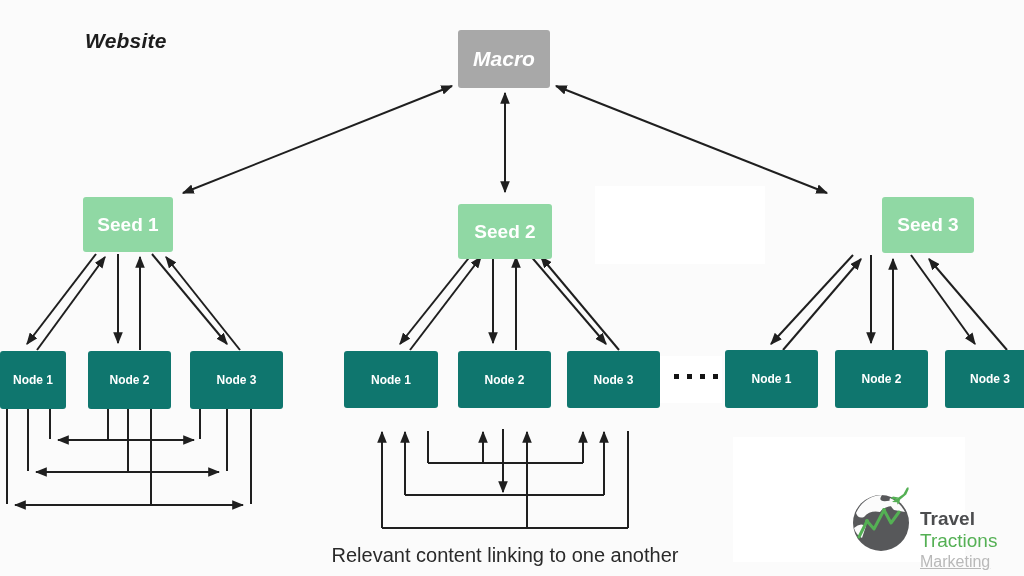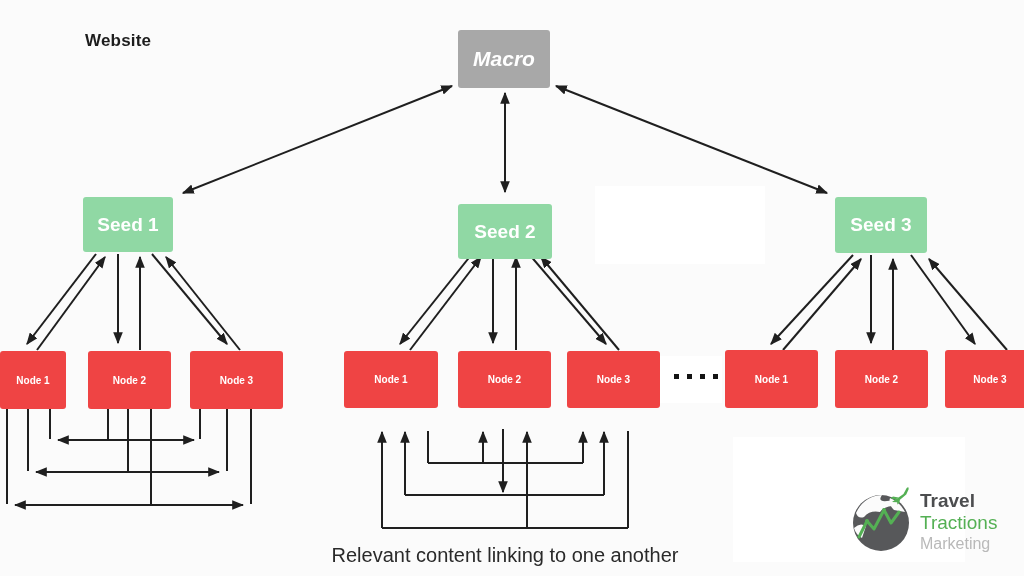--- a/index.html
+++ b/index.html
@@ -3,39 +3,39 @@
 <meta charset="utf-8">
 <style>
   html,body{margin:0;padding:0;background:#ffffff;}
   #stage{
     position:relative;width:1024px;height:576px;overflow:hidden;
     background:#fbfbfb;font-family:"Liberation Sans",sans-serif;
   }
   .patch{position:absolute;background:#ffffff;}
   .title{
     position:absolute;left:85px;top:30px;
-    font-size:17px;font-weight:bold;color:#1d1d1d;line-height:21px;letter-spacing:.2px;
+    font-size:21px;font-weight:bold;color:#1d1d1d;line-height:21px;letter-spacing:.2px;font-style:italic;
   }
   .box{
     position:absolute;display:flex;align-items:center;justify-content:center;
     color:#ffffff;font-weight:bold;border-radius:3px;z-index:2;
   }
   .macro{background:#a8a8a8;font-size:21px;}
   .seed{background:#90d8a4;font-size:19px;}
-  .node{background:#ef4444;font-size:10px;}
+  .node{background:#0f766e;font-size:12px;}
   svg.wires{position:absolute;left:0;top:0;z-index:1;}
   .caption{
     position:absolute;left:305px;top:544px;width:400px;text-align:center;
     font-size:20px;color:#2a2a2a;z-index:2;
   }
   .logo{position:absolute;left:850px;top:486px;display:flex;align-items:flex-start;z-index:3;}
-  .logo-text{margin-left:6px;padding-top:4px;line-height:22px;}
+  .logo-text{margin-left:6px;padding-top:4px;line-height:22px;margin-top:18px;}
   .logo-travel{font-size:19px;font-weight:bold;color:#4c4d4f;}
   .logo-tractions{font-size:19px;font-weight:normal;color:#54b054;}
-  .logo-marketing{font-size:16px;color:#b9b9b9;line-height:19px;}
+  .logo-marketing{font-size:16px;color:#b9b9b9;line-height:19px;text-decoration:underline;}
 </style>
 </head>
 <body>
 
 <div id="stage">
 
   <div class="patch" style="left:595px;top:186px;width:170px;height:78px;"></div>
   <div class="patch" style="left:660px;top:356px;width:62px;height:47px;"></div>
   <div class="patch" style="left:733px;top:437px;width:232px;height:125px;"></div>
 
@@ -121,21 +121,21 @@
   </svg>
 
   <div class="title">
     <div>Website</div>
   </div>
 
   <div class="box macro" style="left:458px;top:30px;width:92px;height:58px;font-style:italic;">Macro</div>
 
   <div class="box seed" style="left:83px;top:197px;width:90px;height:55px;">Seed 1</div>
   <div class="box seed" style="left:458px;top:204px;width:94px;height:55px;">Seed 2</div>
-  <div class="box seed" style="left:835px;top:197px;width:92px;height:56px;">Seed 3</div>
+  <div class="box seed" style="left:882px;top:197px;width:92px;height:56px;">Seed 3</div>
 
   <div class="box node" style="left:0px;top:351px;width:66px;height:58px;">Node 1</div>
   <div class="box node" style="left:88px;top:351px;width:83px;height:58px;">Node 2</div>
   <div class="box node" style="left:190px;top:351px;width:93px;height:58px;">Node 3</div>
 
   <div class="box node" style="left:344px;top:351px;width:94px;height:57px;">Node 1</div>
   <div class="box node" style="left:458px;top:351px;width:93px;height:57px;">Node 2</div>
   <div class="box node" style="left:567px;top:351px;width:93px;height:57px;">Node 3</div>
 
   <div class="box node" style="left:725px;top:350px;width:93px;height:58px;">Node 1</div>

